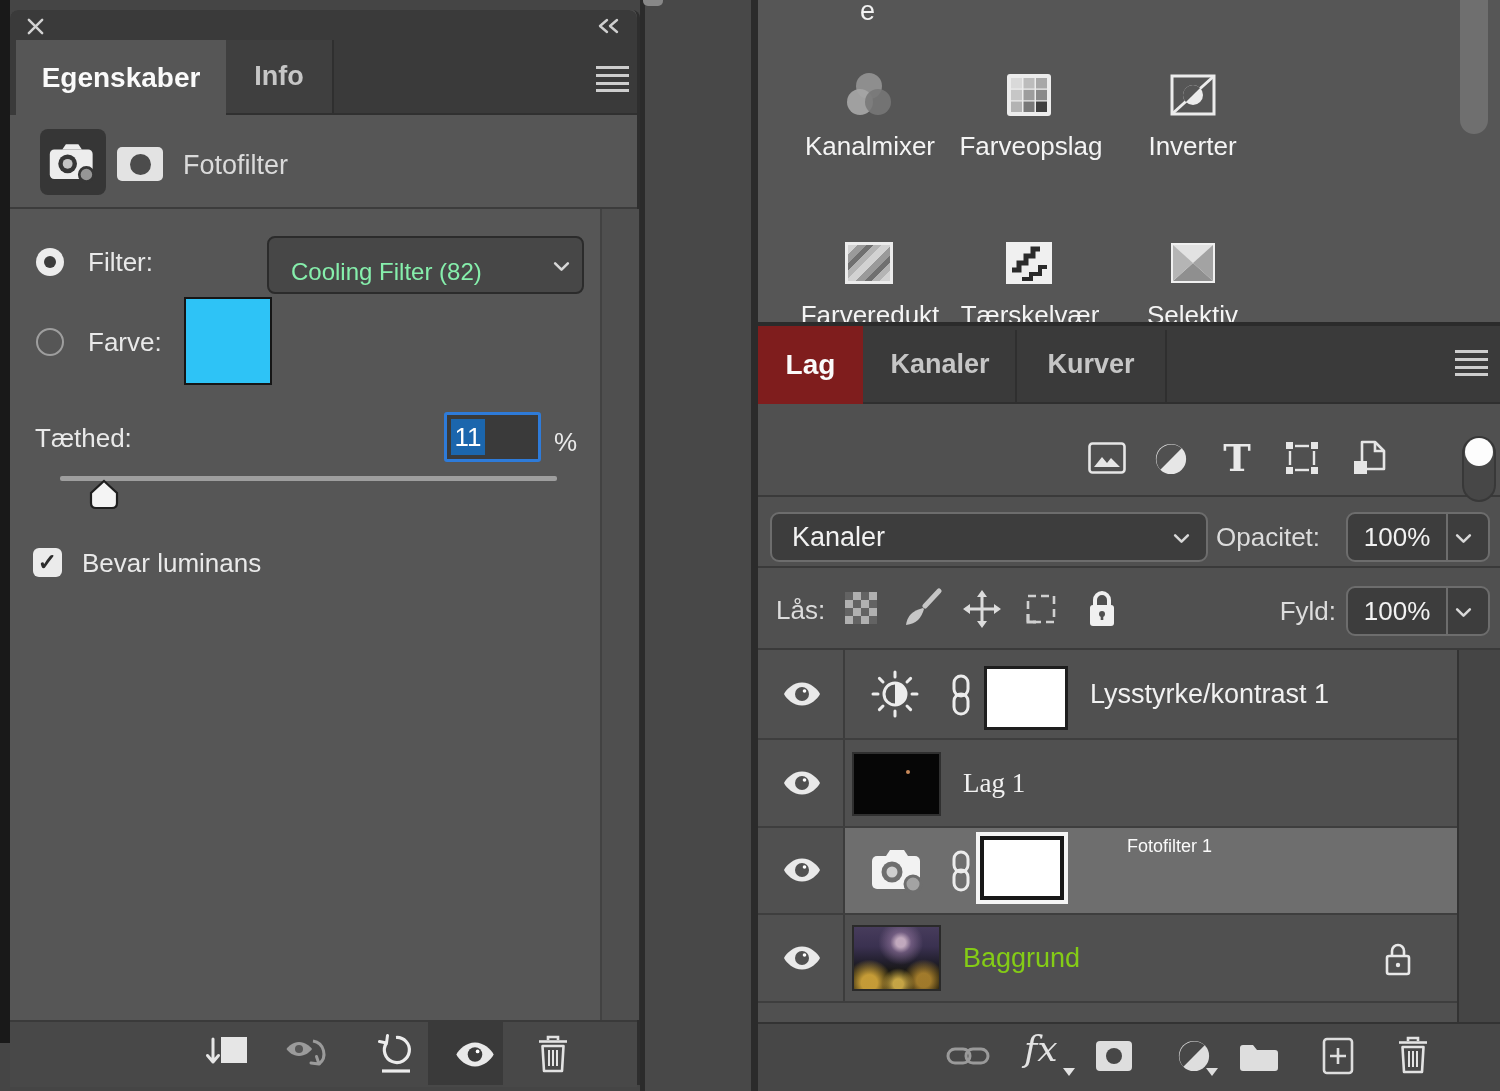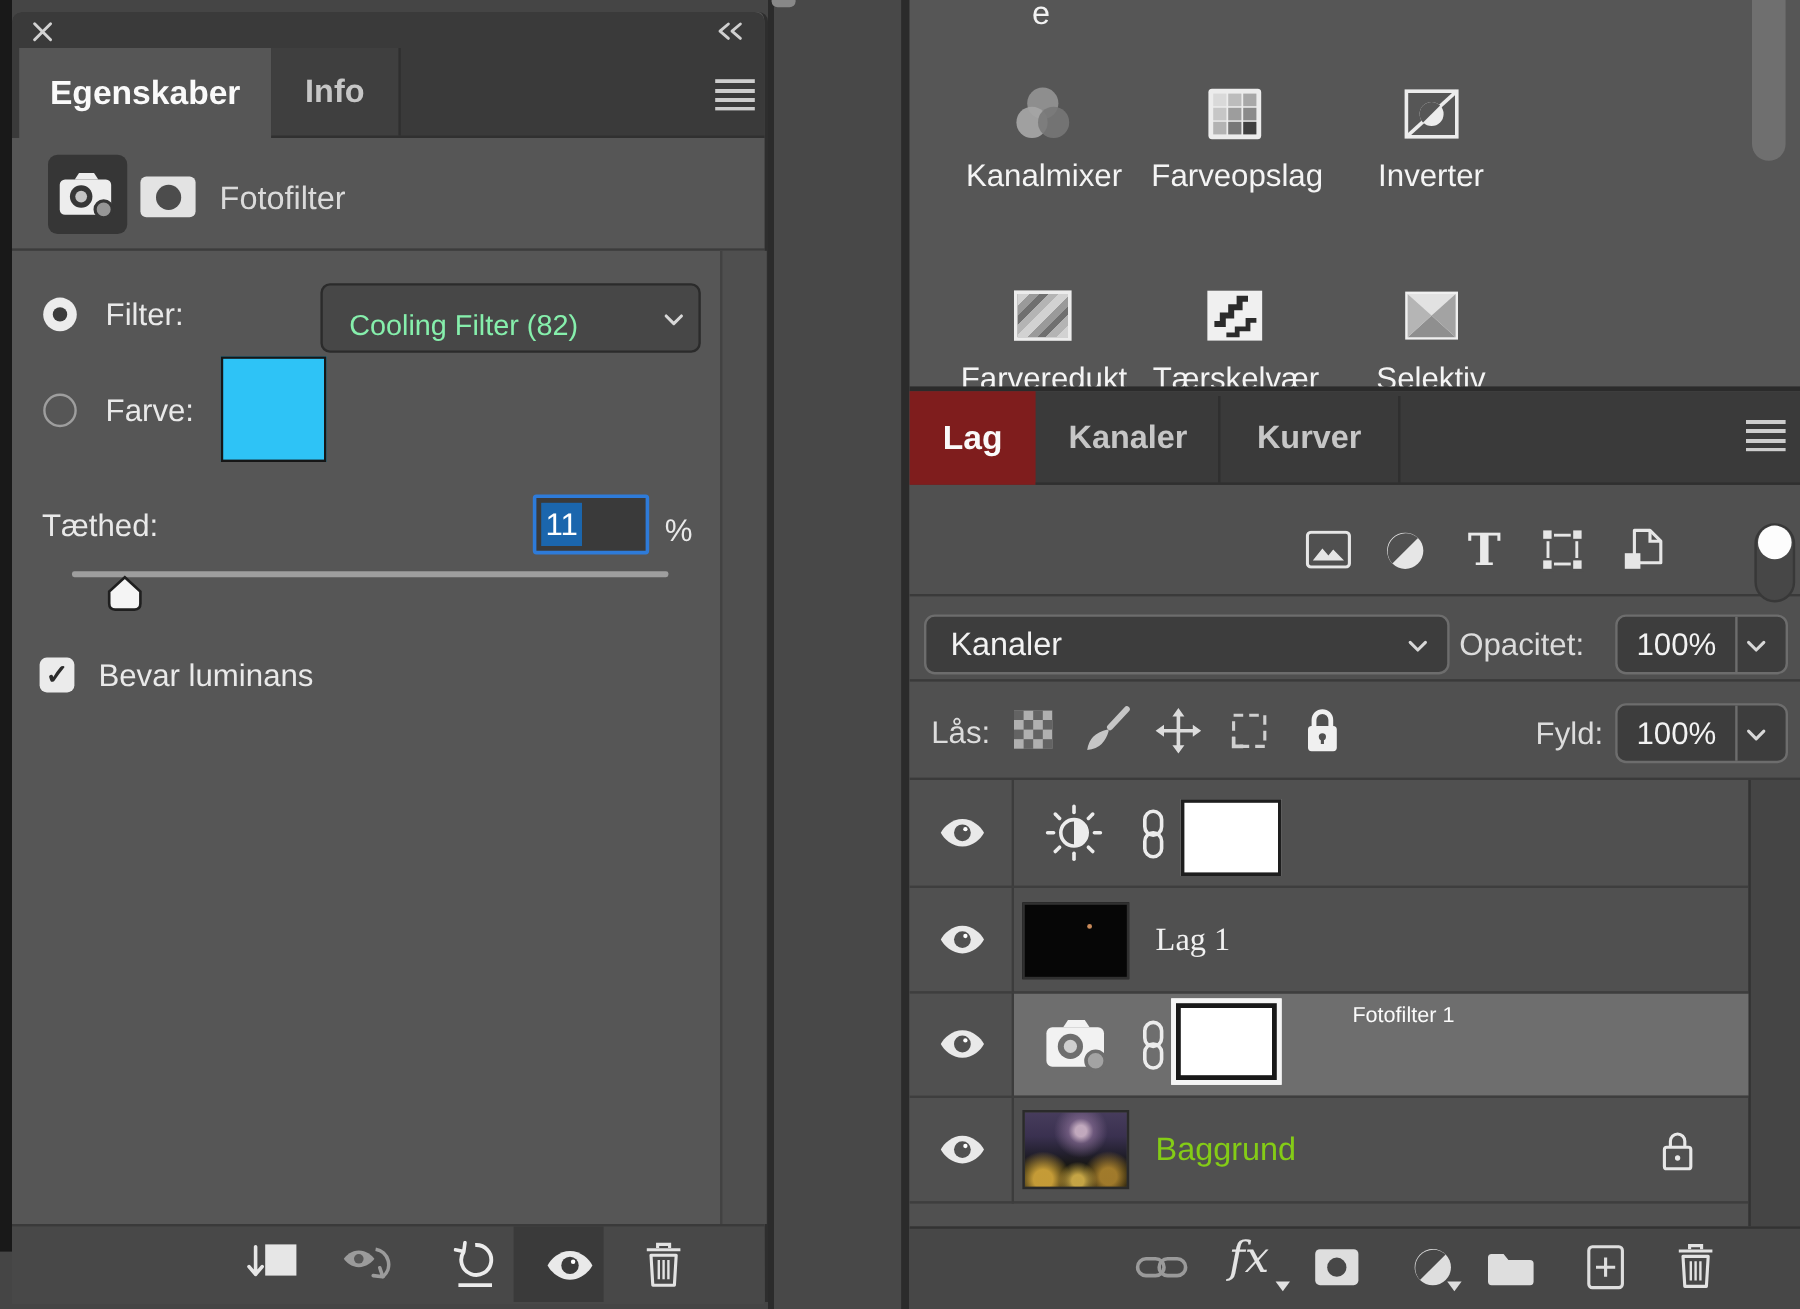--- a/index.html
+++ b/index.html
@@ -337,20 +337,21 @@
       </g>
     </svg>
   </div>
   <div class="abs ic" style="left:949px;top:674px;width:24px;height:42px;">
     <svg width="24" height="42" viewBox="0 0 24 42">
       <rect x="5" y="2" width="14" height="20" rx="7" stroke="#ececec" stroke-width="3" fill="none"></rect>
       <rect x="5" y="20" width="14" height="20" rx="7" stroke="#ececec" stroke-width="3" fill="none"></rect>
     </svg>
   </div>
   <div class="abs" style="left:984px;top:666px;width:78px;height:58px;background:#fff;border:3px solid #1e1e1e;"></div>
+  <div class="abs t" style="left:1090px;top:680px;font-size:27px;line-height:28px;color:#f1f1f1;">Lysstyrke/kontrast 1</div>
 
   <div class="abs ic" style="left:783px;top:770px;width:38px;height:26px;">
     <svg width="38" height="26" viewBox="0 0 38 26">
         <path d="M19 1.5 C27.5 1.5 34.5 8 37 13 C34.5 18 27.5 24.5 19 24.5 C10.5 24.5 3.5 18 1 13 C3.5 8 10.5 1.5 19 1.5 Z" fill="#e9e9e9"></path>
         <circle cx="19" cy="13" r="7" fill="#505050"></circle>
         <circle cx="21.5" cy="10" r="1.8" fill="#fff"></circle>
       </svg>
   </div>
   <div class="abs" style="left:852px;top:752px;width:85px;height:60px;background:#060606;border:2px solid #303030;">
     <div style="position:absolute;left:52px;top:16px;width:4px;height:4px;border-radius:50%;background:#c98a5a;"></div>

